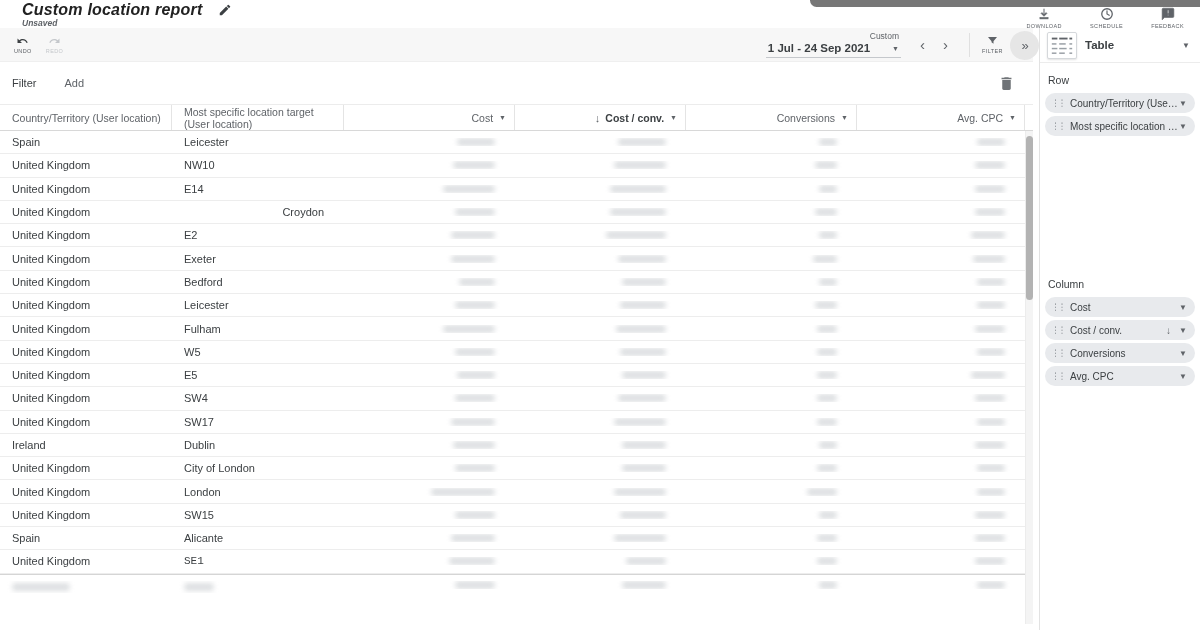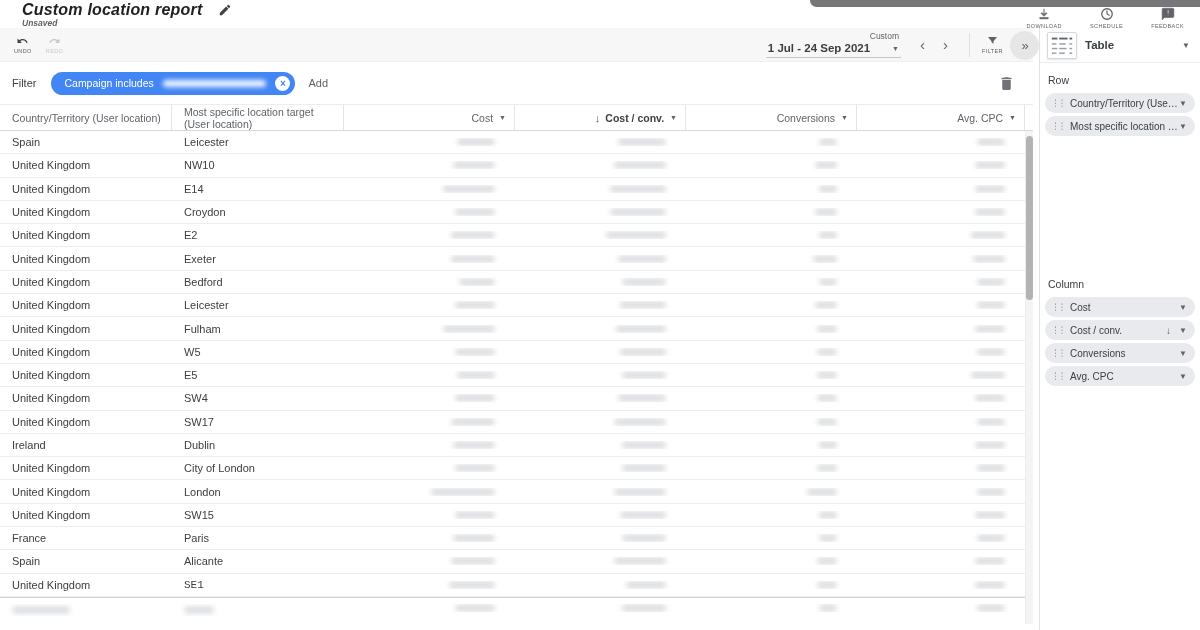--- a/index.html
+++ b/index.html
@@ -159,25 +159,20 @@
         <svg viewBox="0 0 24 24">
             <path d="M3 4h18l-7 8.5v5.1l-4-2.9v-2.2L3 4z"></path>
           </svg>
         <div class="lbl">FILTER</div>
       </div>
       <div class="collapse-btn">»</div>
     </div>
 
     <div class="filter-row">
       <div class="filter-label">Filter</div>
-      <div class="filter-chip">
-        <span>Campaign includes</span>
-        <span class="chip-blur"></span>
-        <span class="chip-x">×</span>
-      </div>
       <div class="add-label">Add</div>
       <div class="fr-spacer"></div>
       <svg class="trash" viewBox="0 0 24 24">
         <path d="M6 19c0 1.1.9 2 2 2h8c1.1 0 2-.9 2-2V7H6v12zM19 4h-3.5l-1-1h-5l-1 1H5v2h14V4z"></path>
       </svg>
     </div>
 
     <div class="tbl">
       <div class="thead" id="thead">
           <div class="th" style="width: 172px;">
@@ -248,21 +243,21 @@
             </div>
             <div class="td right" style="width: 171px;">
               <span class="mask" style="width: 18px;"></span>
             </div>
             <div class="td right" style="width: 168px;">
               <span class="mask" style="width: 30px;"></span>
             </div>
           </div>
           <div class="tr">
             <div class="td" style="width: 172px;">United Kingdom</div>
-            <div class="td" style="width: 172px;">Croydon</div>
+            <div class="td" style="width: 172px; text-align: right;">Croydon</div>
             <div class="td right" style="width: 171px;">
               <span class="mask" style="width: 40px;"></span>
             </div>
             <div class="td right" style="width: 171px;">
               <span class="mask" style="width: 56px;"></span>
             </div>
             <div class="td right" style="width: 171px;">
               <span class="mask" style="width: 22px;"></span>
             </div>
             <div class="td right" style="width: 168px;">
@@ -468,36 +463,20 @@
               <span class="mask" style="width: 40px;"></span>
             </div>
             <div class="td right" style="width: 171px;">
               <span class="mask" style="width: 46px;"></span>
             </div>
             <div class="td right" style="width: 171px;">
               <span class="mask" style="width: 18px;"></span>
             </div>
             <div class="td right" style="width: 168px;">
               <span class="mask" style="width: 30px;"></span>
-            </div>
-          </div>
-          <div class="tr">
-            <div class="td" style="width: 172px;">France</div>
-            <div class="td" style="width: 172px;">Paris</div>
-            <div class="td right" style="width: 171px;">
-              <span class="mask" style="width: 42px;"></span>
-            </div>
-            <div class="td right" style="width: 171px;">
-              <span class="mask" style="width: 44px;"></span>
-            </div>
-            <div class="td right" style="width: 171px;">
-              <span class="mask" style="width: 18px;"></span>
-            </div>
-            <div class="td right" style="width: 168px;">
-              <span class="mask" style="width: 28px;"></span>
             </div>
           </div>
           <div class="tr">
             <div class="td" style="width: 172px;">Spain</div>
             <div class="td" style="width: 172px;">Alicante</div>
             <div class="td right" style="width: 171px;">
               <span class="mask" style="width: 44px;"></span>
             </div>
             <div class="td right" style="width: 171px;">
               <span class="mask" style="width: 52px;"></span>

